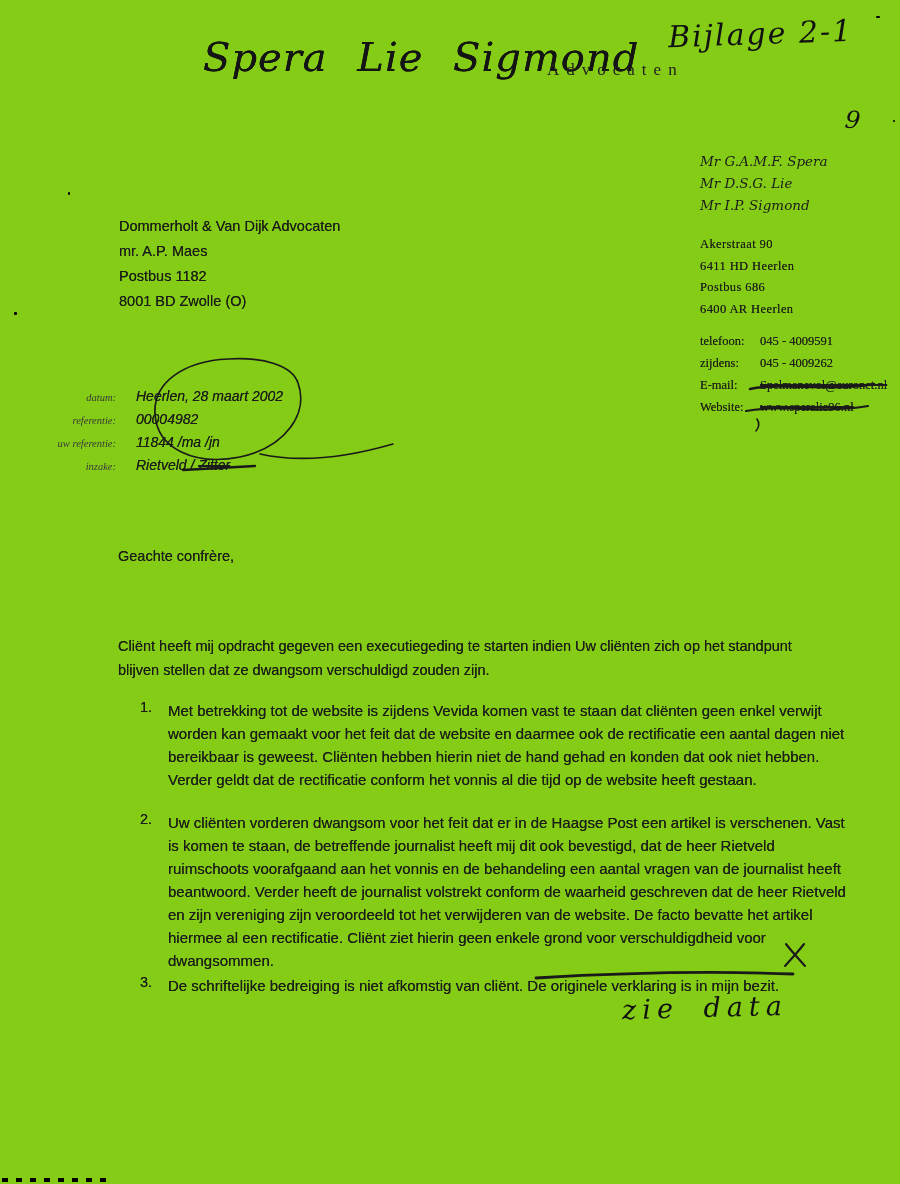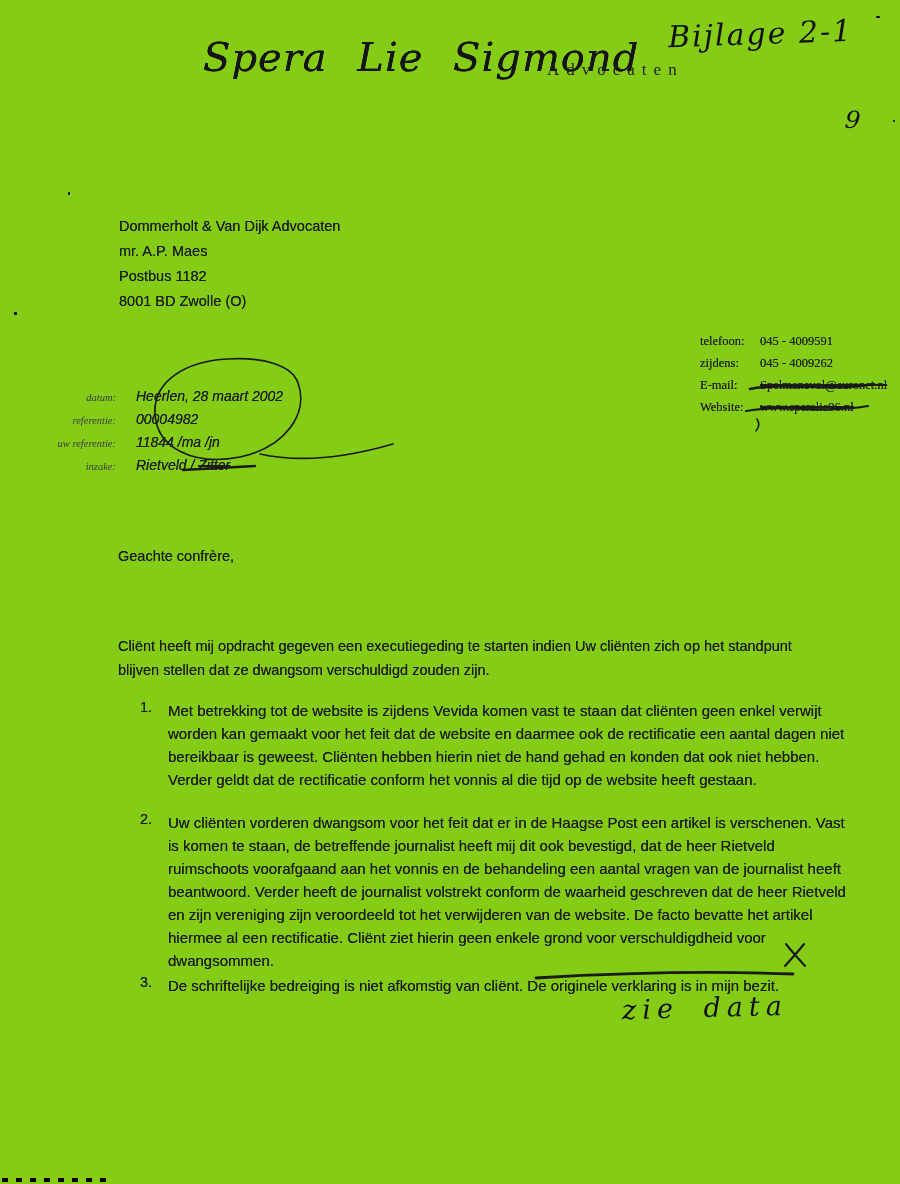--- a/index.html
+++ b/index.html
@@ -74,21 +74,32 @@
 
 <div class="page">
 
   <div class="abs firm-name">Spera Lie Sigmond</div>
   <div class="abs firm-type">Advocaten</div>
 
   <div class="abs hand hw-bijlage">Bijlage 2-1</div>
   <div class="abs hand hw-pagemark">9</div>
   <div class="abs hand hw-ziedata">zie data</div>
 
+  <div class="abs lawyers">
+    <div>Mr G.A.M.F. Spera</div>
+    <div>Mr D.S.G. Lie</div>
+    <div>Mr I.P. Sigmond</div>
+  </div>
 
+  <div class="abs serif office">
+    <div>Akerstraat 90</div>
+    <div>6411 HD  Heerlen</div>
+    <div>Postbus 686</div>
+    <div>6400 AR  Heerlen</div>
+  </div>
 
   <div class="abs serif contact">
     <div class="row">
       <span class="lbl">telefoon:</span>
       <span>045 - 4009591</span>
     </div>
     <div class="row">
       <span class="lbl">zijdens:</span>
       <span>045 - 4009262</span>
     </div>

